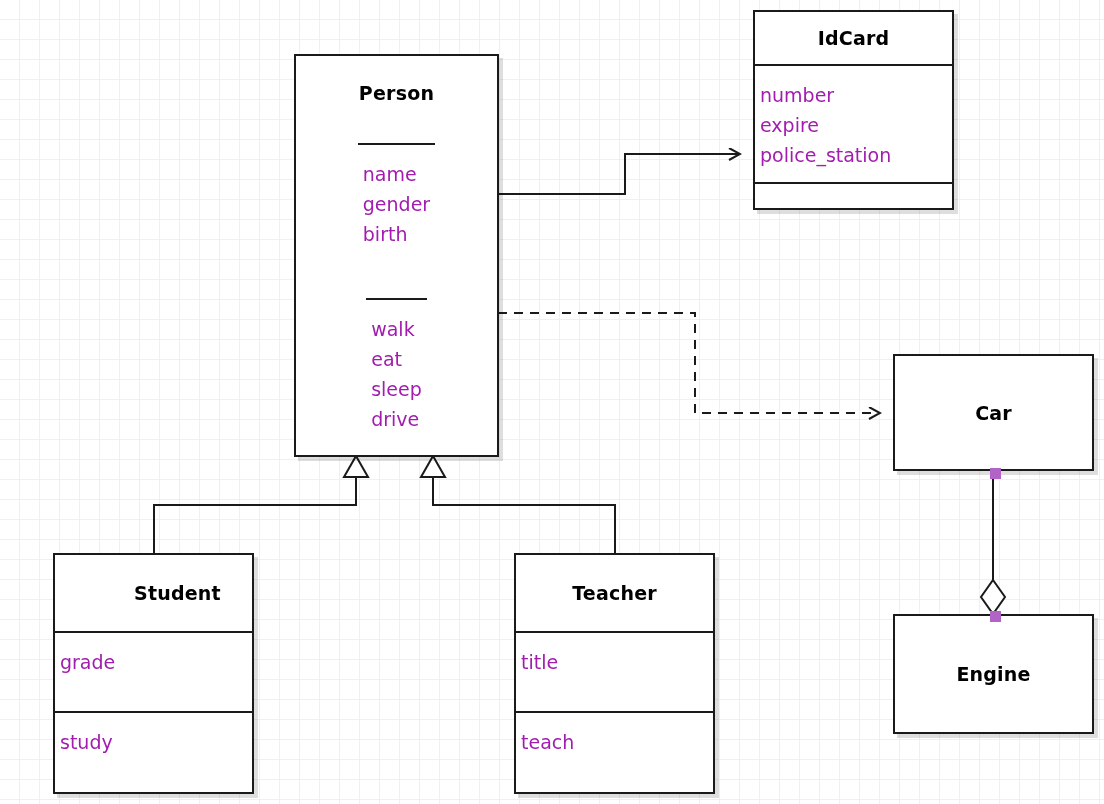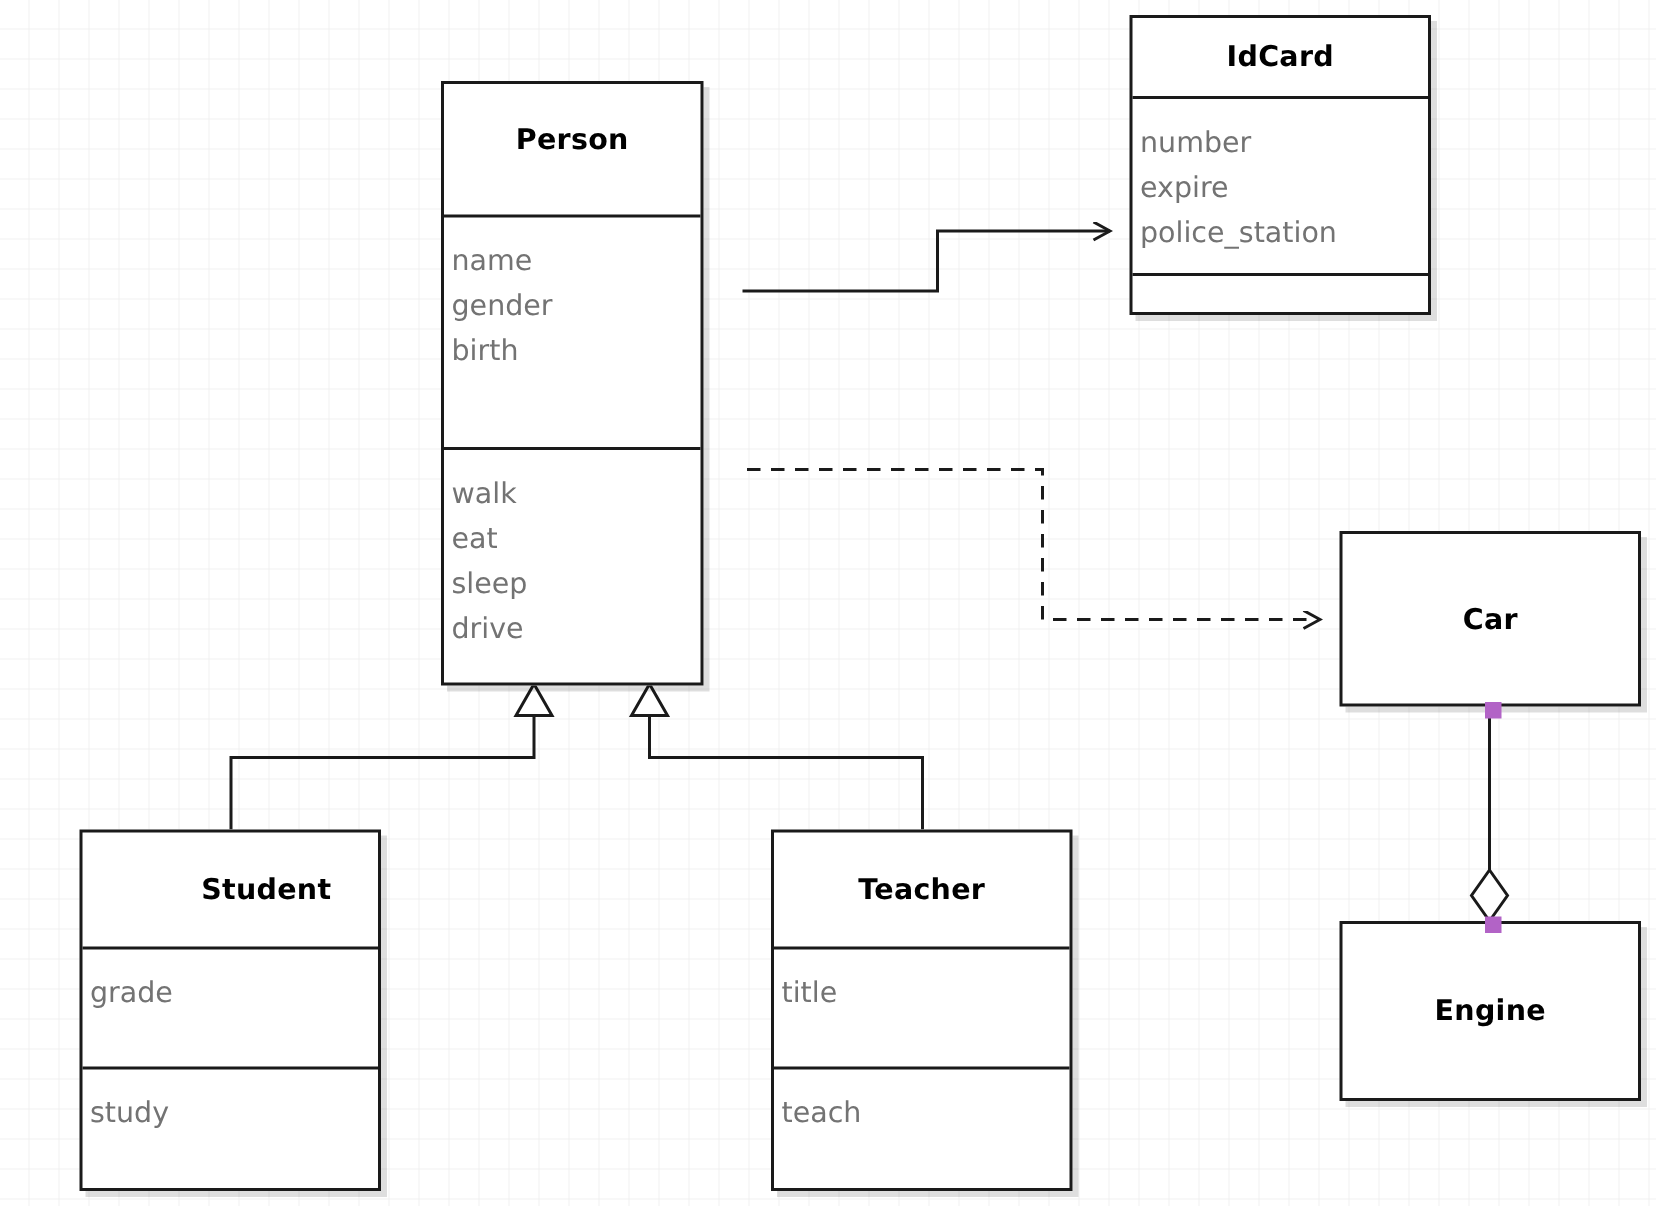--- a/index.html
+++ b/index.html
@@ -49,21 +49,21 @@
     align-items: center;
     justify-content: center;
     font-weight: bold;
     font-size: 19px;
     color: #000000;
     letter-spacing: 0.2px;
   }
   .cmp-body {
     padding: 14px 5px 4px 5px;
     font-size: 19px;
-    color: #737373;
+    color: #a21caf;
     line-height: 1.58;
   }
   .cmp-body .member {
     white-space: nowrap;
   }
   .cmp-empty { }
   .handle {
     position: absolute;
     width: 11px;
     height: 11px;
@@ -101,21 +101,21 @@
       <polyline points="615,553 615,505 433,505 433,472" fill="none" stroke="#1a1a1a" stroke-width="2"></polyline>
       <polygon points="433,456 421,477 445,477" fill="#ffffff" stroke="#1a1a1a" stroke-width="2"></polygon>
     </g>
 
     <g>
       <line x1="993" y1="471" x2="993" y2="583" stroke="#1a1a1a" stroke-width="2"></line>
       <polygon points="993,580 1005,597 993,614 981,597" fill="#ffffff" stroke="#1a1a1a" stroke-width="2"></polygon>
     </g>
   </svg>
 
-  <div class="uml-class" style="left:294px; top:54px; width:175px; height:403px;">
+  <div class="uml-class" style="left:294px; top:54px; width:205px; height:403px;align-items:center;">
     <div class="compartment cmp-title" style="height:78px;">
       <span>Person</span>
     </div>
     <div class="compartment cmp-body" style="height:162px;margin-top:12px;">
       <div class="member">name</div>
       <div class="member">gender</div>
       <div class="member">birth</div>
     </div>
     <div class="compartment cmp-body" style="height:163px;">
       <div class="member">walk</div>

